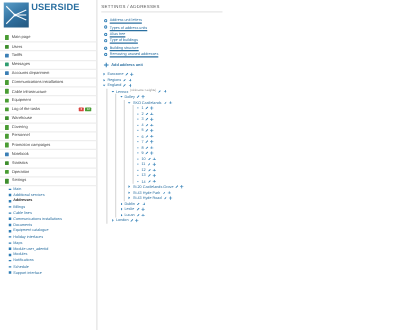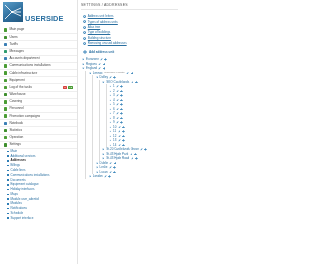--- a/index.html
+++ b/index.html
@@ -8,21 +8,21 @@
     font-family:"Liberation Sans", sans-serif;
     font-size:3.1px;
     background:#ffffff;
     color:#333;
     -webkit-font-smoothing:none;
   }
   #app { display:flex; width:180px; height:264px; }
 
   
   #sidebar { width:78px; height:264px; background:#fff; border-right:1px solid #e3e3e3; position:relative; }
-  .logo-wrap { padding:2px 2px 3px 3px; display:flex; align-items:flex-end; gap:2px; }
+  .logo-wrap { padding:2px 2px 3px 3px; display:flex; align-items:flex-start; gap:2px; }
   .logo-mark { width:20px; height:20px; background:linear-gradient(150deg,#5b9ec9 0%, #2f6f9e 55%, #24587f 100%); position:relative; overflow:hidden; flex:0 0 auto; }
   .logo-mark svg { position:absolute; left:0; top:0; }
   .logo-text { font-size:7.4px; font-weight:bold; color:#2a6fa0; letter-spacing:.1px; line-height:1; font-family:"Liberation Sans", sans-serif; }
 
   .menu { padding-top:2px; }
   .menu-item { display:flex; align-items:center; gap:2px; padding:1.4px 2px 1.4px 4px; border-bottom:1px solid #eeeeee; line-height:1; }
   .menu-item .mlabel { font-size:3.2px; color:#444; white-space:nowrap; }
   .ico { width:3.4px; height:3.4px; flex:0 0 auto; border-radius:.4px; position:relative; }
   .badges { margin-left:auto; display:flex; gap:1px; padding-right:2px; }
   .badge { font-size:2.4px; color:#fff; padding:0 1px; border-radius:.5px; line-height:3.2px; height:3.4px; min-width:4.6px; text-align:center; }

